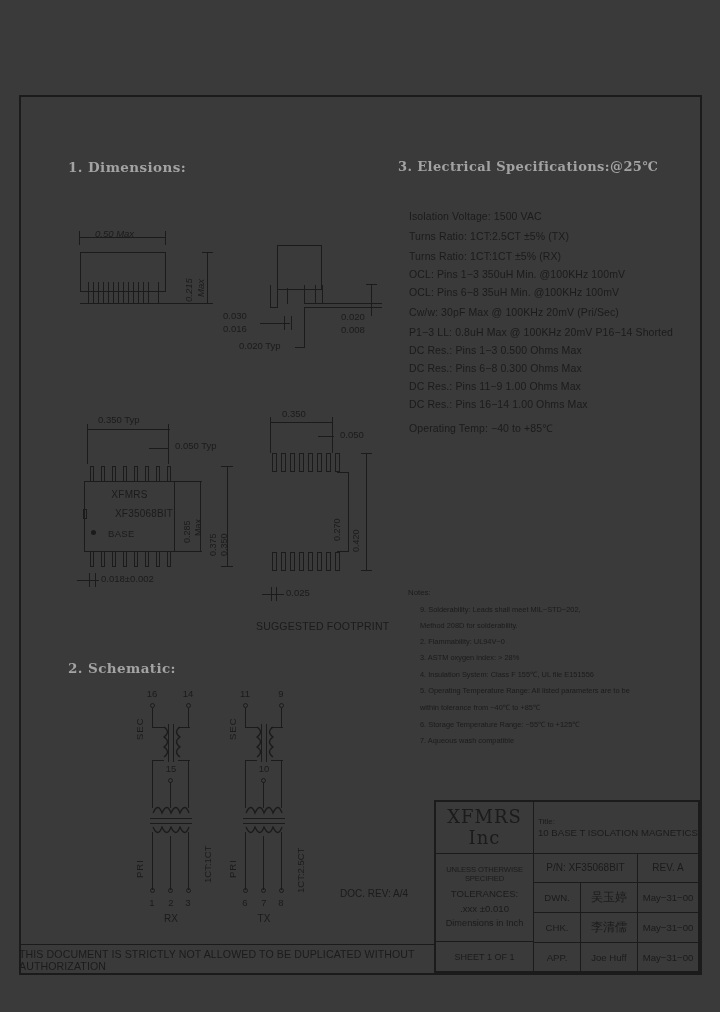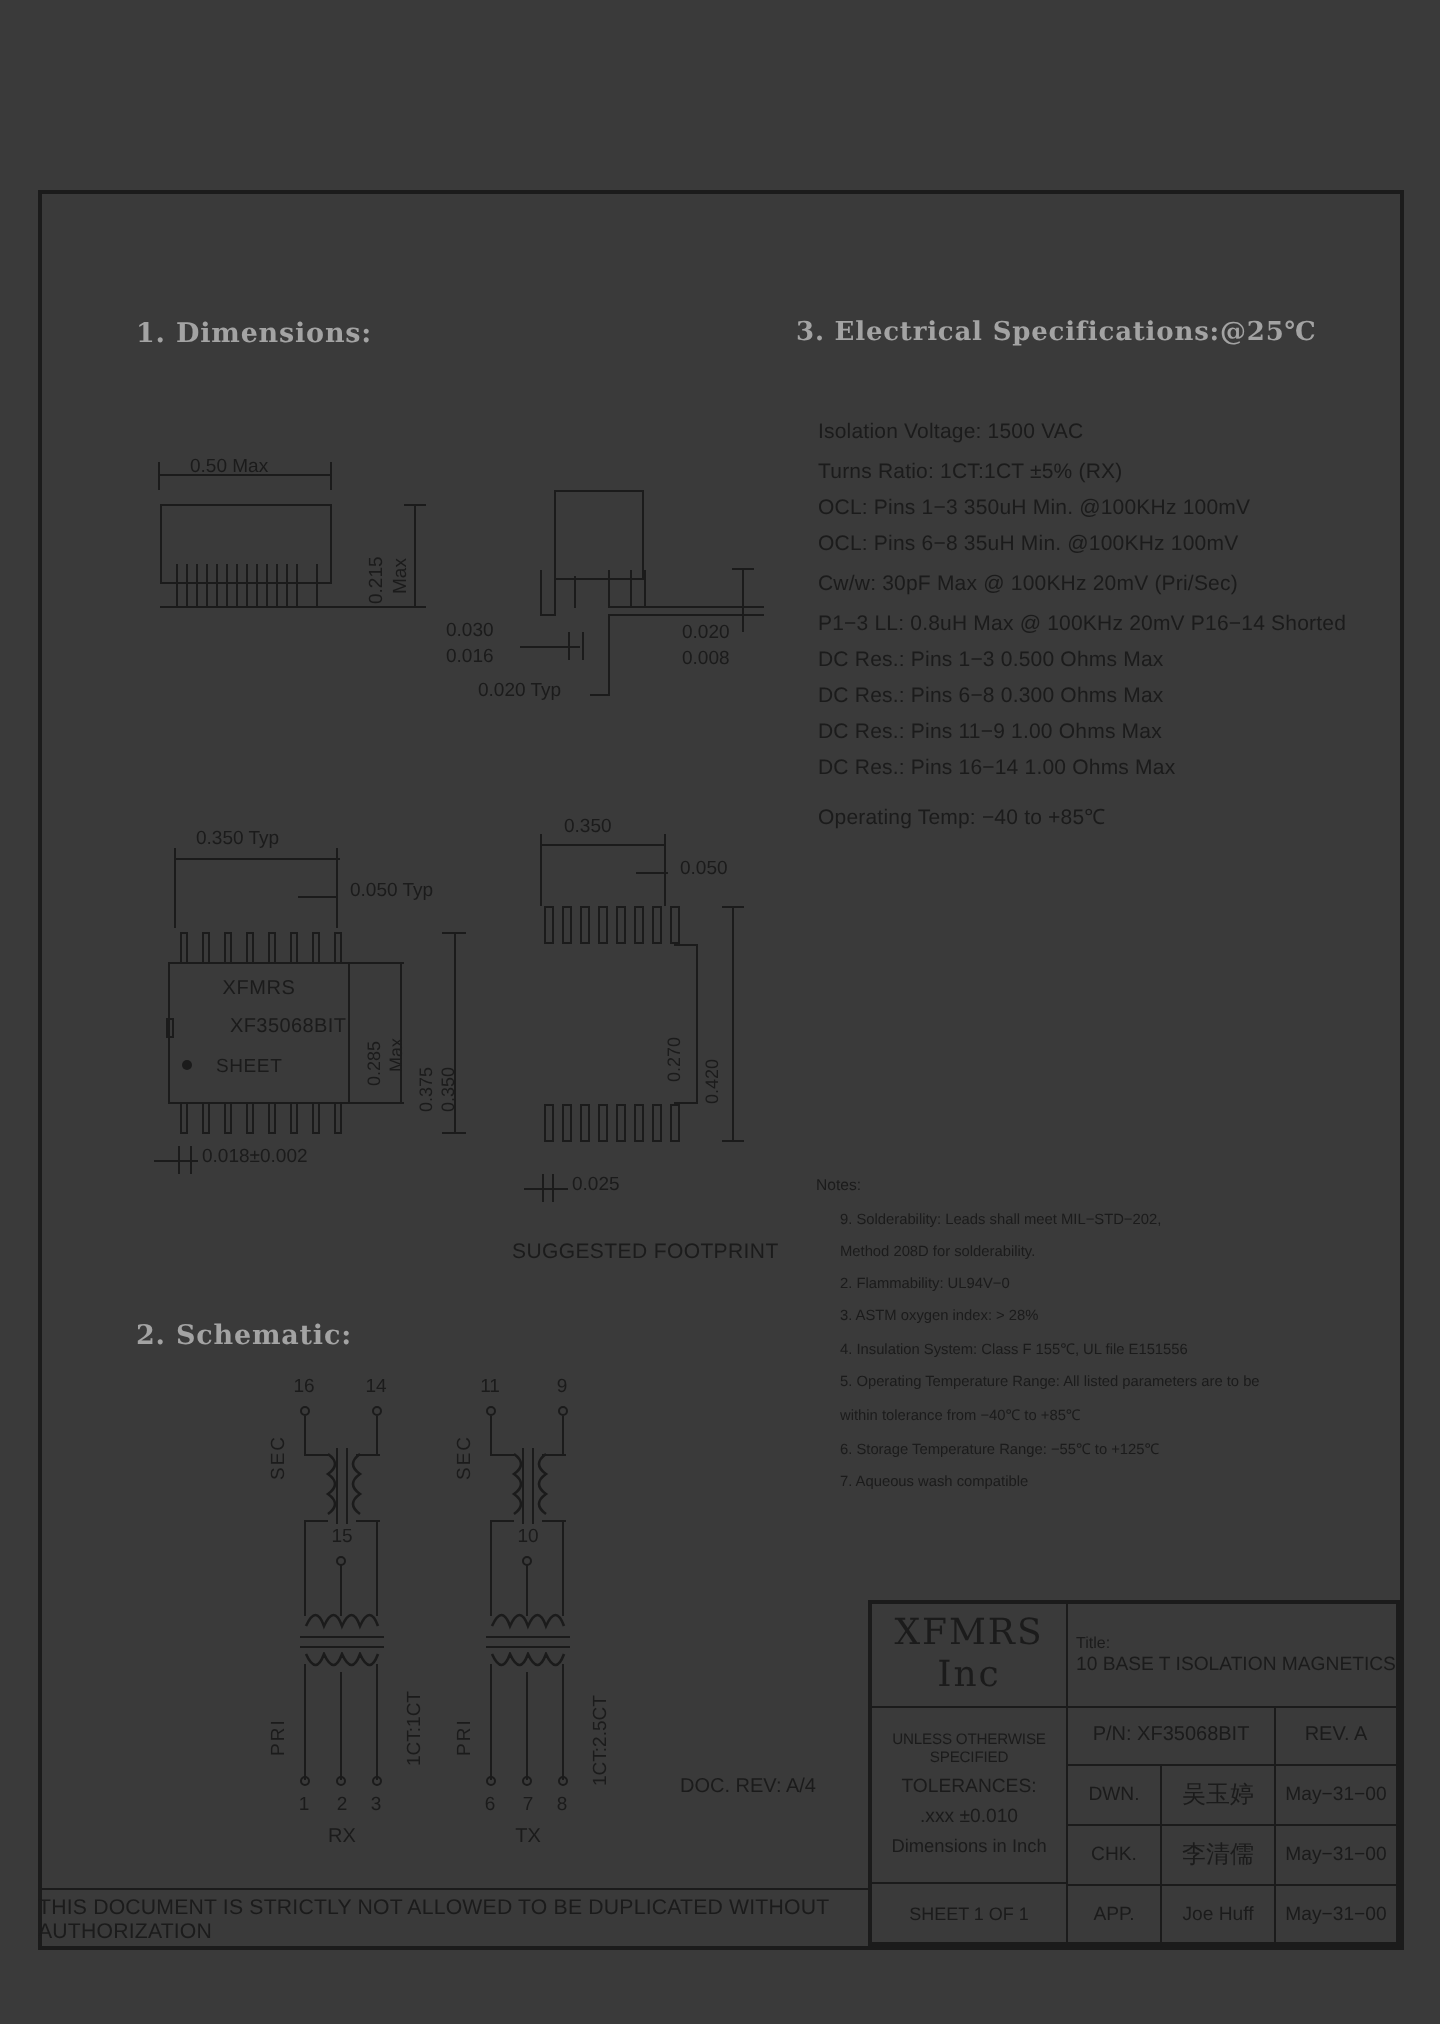--- a/index.html
+++ b/index.html
@@ -64,21 +64,21 @@
 </style>
 </head>
 <body>
 
 <div class="page">
 
   <div class="frame"></div>
 
   <div class="abs hdg" style="left:68px;top:159px;">1. Dimensions:</div>
 
-  <div class="abs" style="left:75px;top:225px;width:150px;height:100px;">
+  <div class="abs" style="left:75px;top:225px;width:150px;height:100px;font-style:italic;">
 
     <div class="ln" style="left:5px;top:12px;width:86px;height:1.4px;"></div>
     <div class="ln" style="left:4px;top:6px;width:1.4px;height:14px;"></div>
     <div class="ln" style="left:90px;top:6px;width:1.4px;height:14px;"></div>
     <div class="abs dim" style="left:20px;top:3px;">0.50 Max</div>
 
     <div class="box" style="left:5px;top:27px;width:86px;height:40px;"></div>
 
     <div class="ln" style="left:13px;top:57px;width:1.4px;height:22px;"></div>
     <div class="ln" style="left:23px;top:57px;width:1.4px;height:22px;"></div>
@@ -151,21 +151,21 @@
     <div class="box" style="left:62px;top:70px;width:4px;height:16px;"></div>
     <div class="box" style="left:73px;top:70px;width:4px;height:16px;"></div>
     <div class="box" style="left:84px;top:70px;width:4px;height:16px;"></div>
     <div class="box" style="left:95px;top:70px;width:4px;height:16px;"></div>
 
     <div class="box" style="left:12px;top:85px;width:91px;height:71px;"></div>
     <div class="box" style="left:11px;top:113px;width:4px;height:10px;"></div>
 
     <div class="abs" style="left:12px;top:93px;width:91px;text-align:center;font-size:10px;letter-spacing:.3px;">XFMRS</div>
     <div class="abs" style="left:4px;top:112px;width:95px;text-align:left;font-size:10px;letter-spacing:.2px;padding-left:39px;">XF35068BIT</div>
-    <div class="abs" style="left:36px;top:132px;font-size:9.5px;letter-spacing:.3px;">SHEET</div>
+    <div class="abs" style="left:36px;top:132px;font-size:9.5px;letter-spacing:.3px;">BASE</div>
     <div class="abs" style="left:19px;top:134px;width:5px;height:5px;background:#1b1b1b;border-radius:50%;"></div>
 
     <div class="box" style="left:18px;top:155px;width:4px;height:16px;"></div>
     <div class="box" style="left:29px;top:155px;width:4px;height:16px;"></div>
     <div class="box" style="left:40px;top:155px;width:4px;height:16px;"></div>
     <div class="box" style="left:51px;top:155px;width:4px;height:16px;"></div>
     <div class="box" style="left:62px;top:155px;width:4px;height:16px;"></div>
     <div class="box" style="left:73px;top:155px;width:4px;height:16px;"></div>
     <div class="box" style="left:84px;top:155px;width:4px;height:16px;"></div>
     <div class="box" style="left:95px;top:155px;width:4px;height:16px;"></div>
@@ -334,20 +334,21 @@
     <div class="abs" style="left:11px;top:225px;width:20px;text-align:center;font-size:10px;">TX</div>
     <div class="abs vlabel" style="left:52px;top:205px;font-size:9.5px;letter-spacing:0;">1CT:2.5CT</div>
   </div>
 
   <div class="abs" style="left:340px;top:888px;font-size:10px;">DOC. REV: A/4</div>
 
   <div class="abs hdg" style="left:398px;top:159px;font-size:13px;">3. Electrical  Specifications:@25℃</div>
 
   <div class="abs" id="spec-list" style="left:409px;top:210px;width:290px;">
       <div class="spec" style="margin-top: 0px;">Isolation Voltage:   1500 VAC</div>
+      <div class="spec" style="margin-top: 8px;">Turns Ratio: 1CT:2.5CT ±5% (TX)</div>
       <div class="spec" style="margin-top: 8px;">Turns Ratio: 1CT:1CT ±5% (RX)</div>
       <div class="spec" style="margin-top: 6px;">OCL: Pins 1−3 350uH Min. @100KHz 100mV</div>
       <div class="spec" style="margin-top: 6px;">OCL: Pins 6−8 35uH Min. @100KHz 100mV</div>
       <div class="spec" style="margin-top: 8px;">Cw/w: 30pF Max @ 100KHz 20mV (Pri/Sec)</div>
       <div class="spec" style="margin-top: 8px;">P1−3 LL: 0.8uH Max @ 100KHz 20mV P16−14 Shorted</div>
       <div class="spec" style="margin-top: 6px;">DC Res.: Pins 1−3 0.500 Ohms Max</div>
       <div class="spec" style="margin-top: 6px;">DC Res.: Pins 6−8 0.300 Ohms Max</div>
       <div class="spec" style="margin-top: 6px;">DC Res.: Pins 11−9 1.00 Ohms Max</div>
       <div class="spec" style="margin-top: 6px;">DC Res.: Pins 16−14 1.00 Ohms Max</div>
       <div class="spec" style="margin-top: 11px;">Operating Temp: −40 to +85℃</div>

